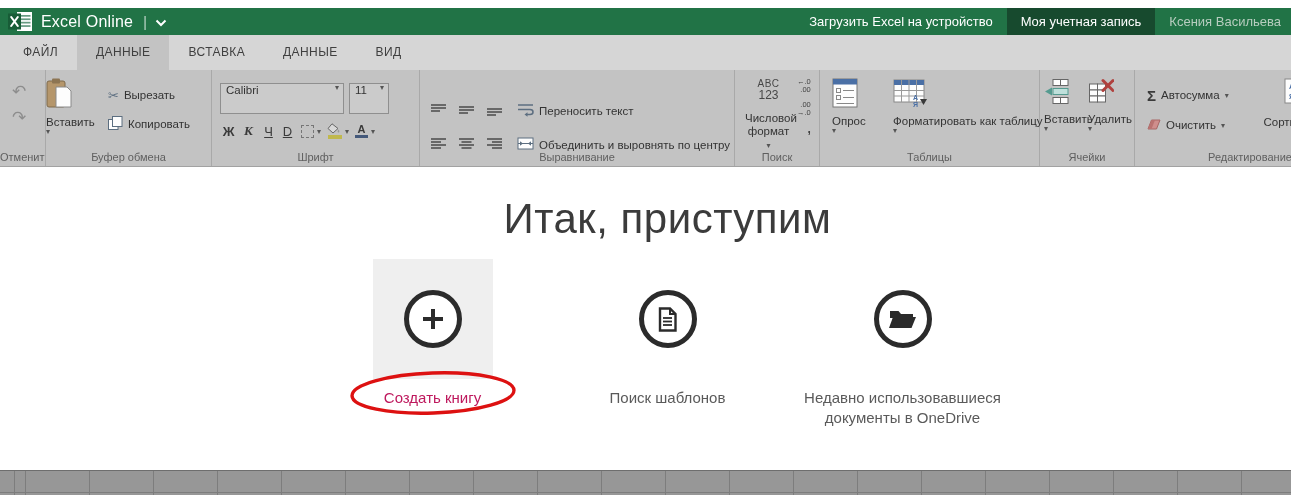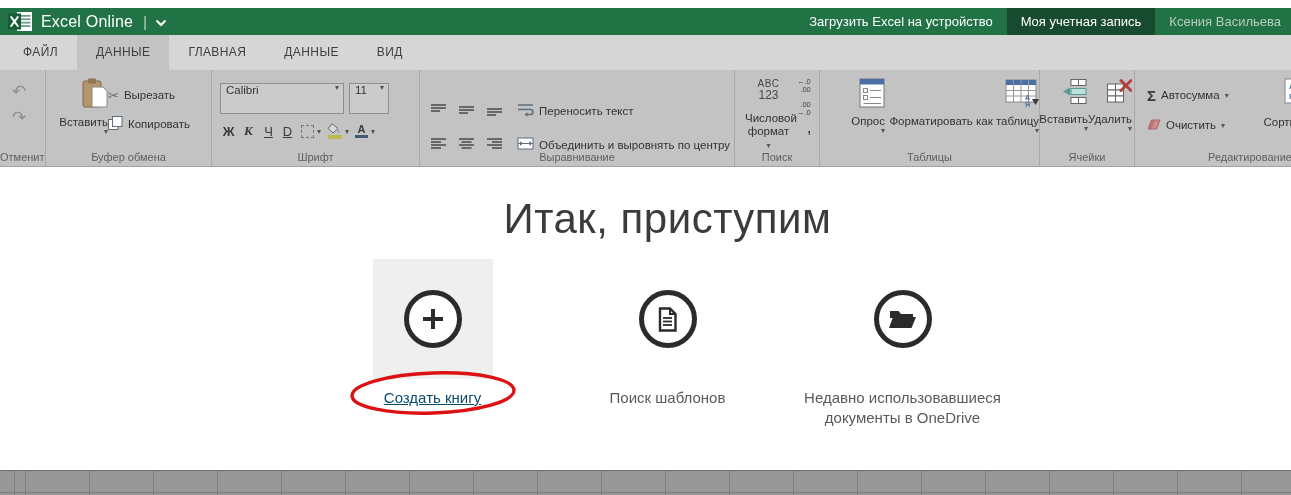--- a/index.html
+++ b/index.html
@@ -37,21 +37,21 @@
   .rgroup{position:relative;border-right:1px solid var(--divider);flex:0 0 auto}
   .rgroup-label{position:absolute;bottom:3px;left:0;right:0;text-align:center;
                 font-size:11px;color:var(--group-label);white-space:nowrap}
   .caret{font-size:8px;color:#555;line-height:7px}
 
   .g-undo{width:46px;overflow:hidden}
   .undo-btn{margin:13px 0 0 12px;font-size:17px;color:#8d8d8d;line-height:1}
   .redo-btn{margin-top:9px}
 
   .g-clip{width:166px;display:flex}
-  .bigbtn{display:flex;flex-direction:column;align-items:flex-end}
+  .bigbtn{display:flex;flex-direction:column;align-items:flex-start}
   .paste{width:62px;padding-top:8px}
   .blabel{font-size:11.5px;margin-top:3px;white-space:nowrap}
   .cutcopy{padding-top:14px}
   .minibtn{display:flex;align-items:center;height:22px;font-size:11.5px;gap:5px;white-space:nowrap}
   .minibtn+.minibtn{margin-top:7px}
   .scissors{font-size:13px;color:#5c6e80}
 
   .g-font{width:208px;padding:13px 0 0 8px}
   .selrow{display:flex;gap:5px}
   .sel{height:31px;border:1px solid #8f8f8f;background:#cbcbcb;display:flex;align-items:flex-start;
@@ -109,21 +109,21 @@
   .main{height:303px;background:#fff}
   .start{padding-top:28px;transform:translateX(22px);text-align:center}
   .start h1{margin:0;font-size:42px;font-weight:300;color:#3b3b3b;letter-spacing:.5px}
   .tiles{display:flex;justify-content:center;margin-top:16px}
   .tile{width:235px;position:relative;display:flex;flex-direction:column;align-items:center}
   .tilebox{width:120px;height:120px;display:flex;align-items:center;justify-content:center}
   .tile-new .tilebox{background:#efefef}
   .circle{width:58px;height:58px;border:5px solid var(--icon-dark);border-radius:50%;
           background:#fff;display:flex;align-items:center;justify-content:center}
   .tlabel{margin-top:9px;font-size:15px;color:#5a5a5a;line-height:20px;max-width:215px}
-  .tile-new .tlabel{color:#0c4a6e;text-decoration:underline;cursor:pointer}
+  .tile-new .tlabel{color:#be185d;cursor:pointer}
   .annotation{position:absolute;top:111px;left:50%;transform:translateX(-50%) rotate(-2deg);pointer-events:none}
 
   
   .grid{height:33px;border-top:1px solid #6e6e6e;background-color:var(--grid-bg);
     background-image:
       linear-gradient(to bottom, transparent 0, transparent 21px, var(--grid-line) 21px, var(--grid-line) 22px, transparent 22px),
       repeating-linear-gradient(to right, var(--grid-line) 0, var(--grid-line) 1px, transparent 1px, transparent 64px);
     background-position:0 0, 25px 0;}
 </style>
 </head>
@@ -151,21 +151,21 @@
   <div class="topbar-right">
     <span class="tb-link">Загрузить Excel на устройство</span>
     <span class="tb-link tb-account">Моя учетная запись</span>
     <span class="tb-link tb-user">Ксения Васильева</span>
   </div>
 </div>
 
 <div class="tabbar">
   <span class="tab">ФАЙЛ</span>
   <span class="tab active">ДАННЫЕ</span>
-  <span class="tab">ГЛАВНАЯ</span>
+  <span class="tab">ВСТАВКА</span>
   <span class="tab">ДАННЫЕ</span>
   <span class="tab">ВИД</span>
 </div>
 
 <div class="ribbon">
 
   <div class="rgroup g-undo">
     <div class="undo-btn">↶</div>
     <div class="undo-btn redo-btn">↷</div>
     <div class="rgroup-label">Отменить</div>

